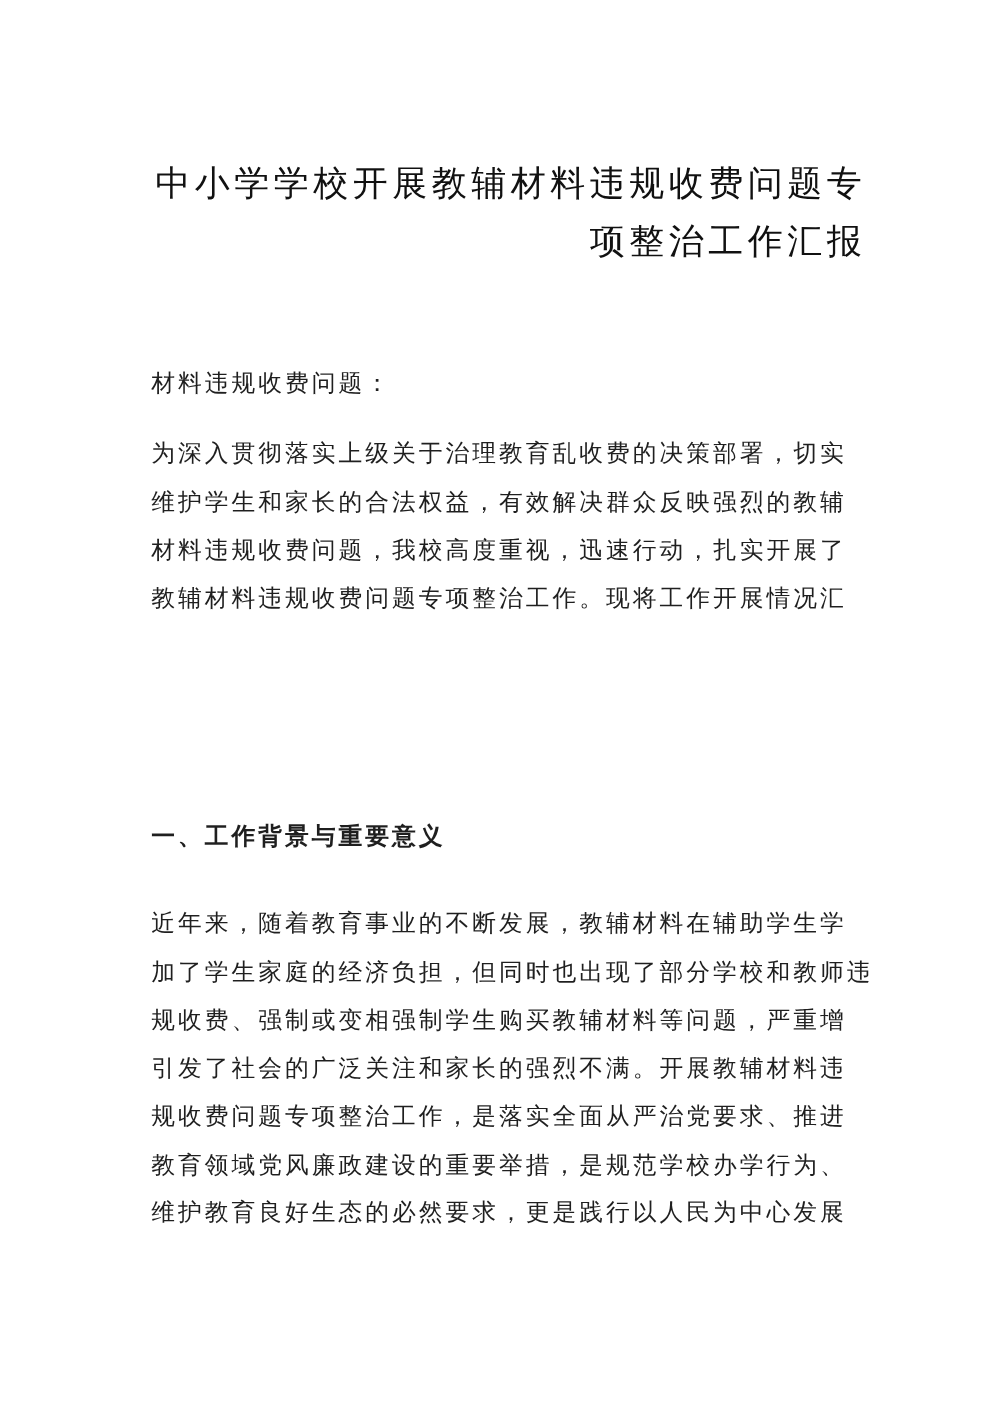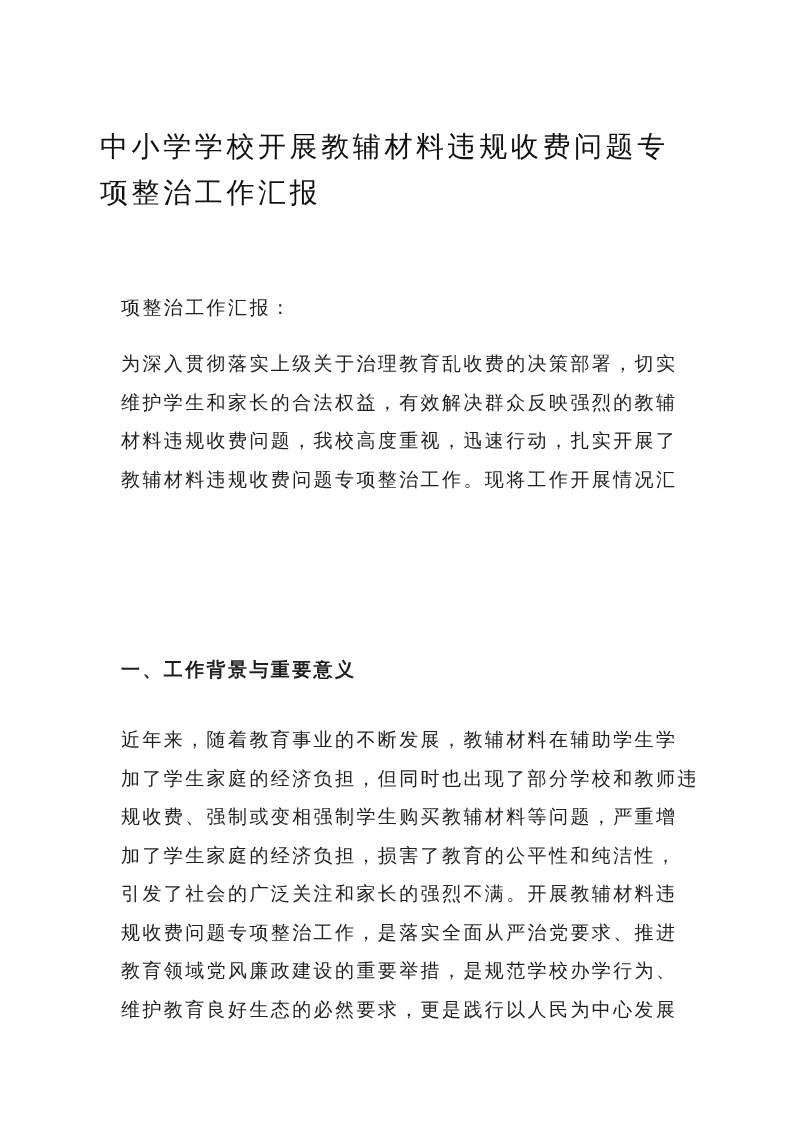--- a/index.html
+++ b/index.html
@@ -20,21 +20,21 @@
       left: 0;
       top: 0;
       width: 793px;
       height: 1122px;
     }
     .title {
       position: absolute;
       left: 100px;
       width: 593px;
       top: 124px;
-      text-align: left;
+      text-align: right;
       font-size: 28px;
       line-height: 46px;
       letter-spacing: 3.6px;
       color: #111111;
       margin: 0;
       font-weight: normal;
     }
     .title .line { display: block; white-space: nowrap; }
     .body-text {
       position: absolute;
@@ -52,38 +52,37 @@
 <body>
 
 <div class="page">
 
   <h1 class="title">
     <span class="line">中小学学校开展教辅材料违规收费问题专</span>
     <span class="line">项整治工作汇报</span>
   </h1>
 
   <p class="body-text" style="top:288px;">
-    <span class="line">项整治工作汇报：</span>
+    <span class="line">材料违规收费问题：</span>
   </p>
 
   <p class="body-text" style="top:344px;">
     <span class="line">为深入贯彻落实上级关于治理教育乱收费的决策部署，切实</span>
     <span class="line">维护学生和家长的合法权益，有效解决群众反映强烈的教辅</span>
     <span class="line">材料违规收费问题，我校高度重视，迅速行动，扎实开展了</span>
     <span class="line">教辅材料违规收费问题专项整治工作。现将工作开展情况汇</span>
   </p>
 
   <h2 class="body-text" style="top:650px; font-weight:bold;">
     <span class="line">一、工作背景与重要意义</span>
   </h2>
 
   <p class="body-text" style="top:720px;">
     <span class="line">近年来，随着教育事业的不断发展，教辅材料在辅助学生学</span>
     <span class="line">加了学生家庭的经济负担，但同时也出现了部分学校和教师违</span>
     <span class="line">规收费、强制或变相强制学生购买教辅材料等问题，严重增</span>
-    <span class="line">加了学生家庭的经济负担，损害了教育的公平性和纯洁性，</span>
     <span class="line">引发了社会的广泛关注和家长的强烈不满。开展教辅材料违</span>
     <span class="line">规收费问题专项整治工作，是落实全面从严治党要求、推进</span>
     <span class="line">教育领域党风廉政建设的重要举措，是规范学校办学行为、</span>
     <span class="line">维护教育良好生态的必然要求，更是践行以人民为中心发展</span>
   </p>
 
 </div>
 
 </body></html>

